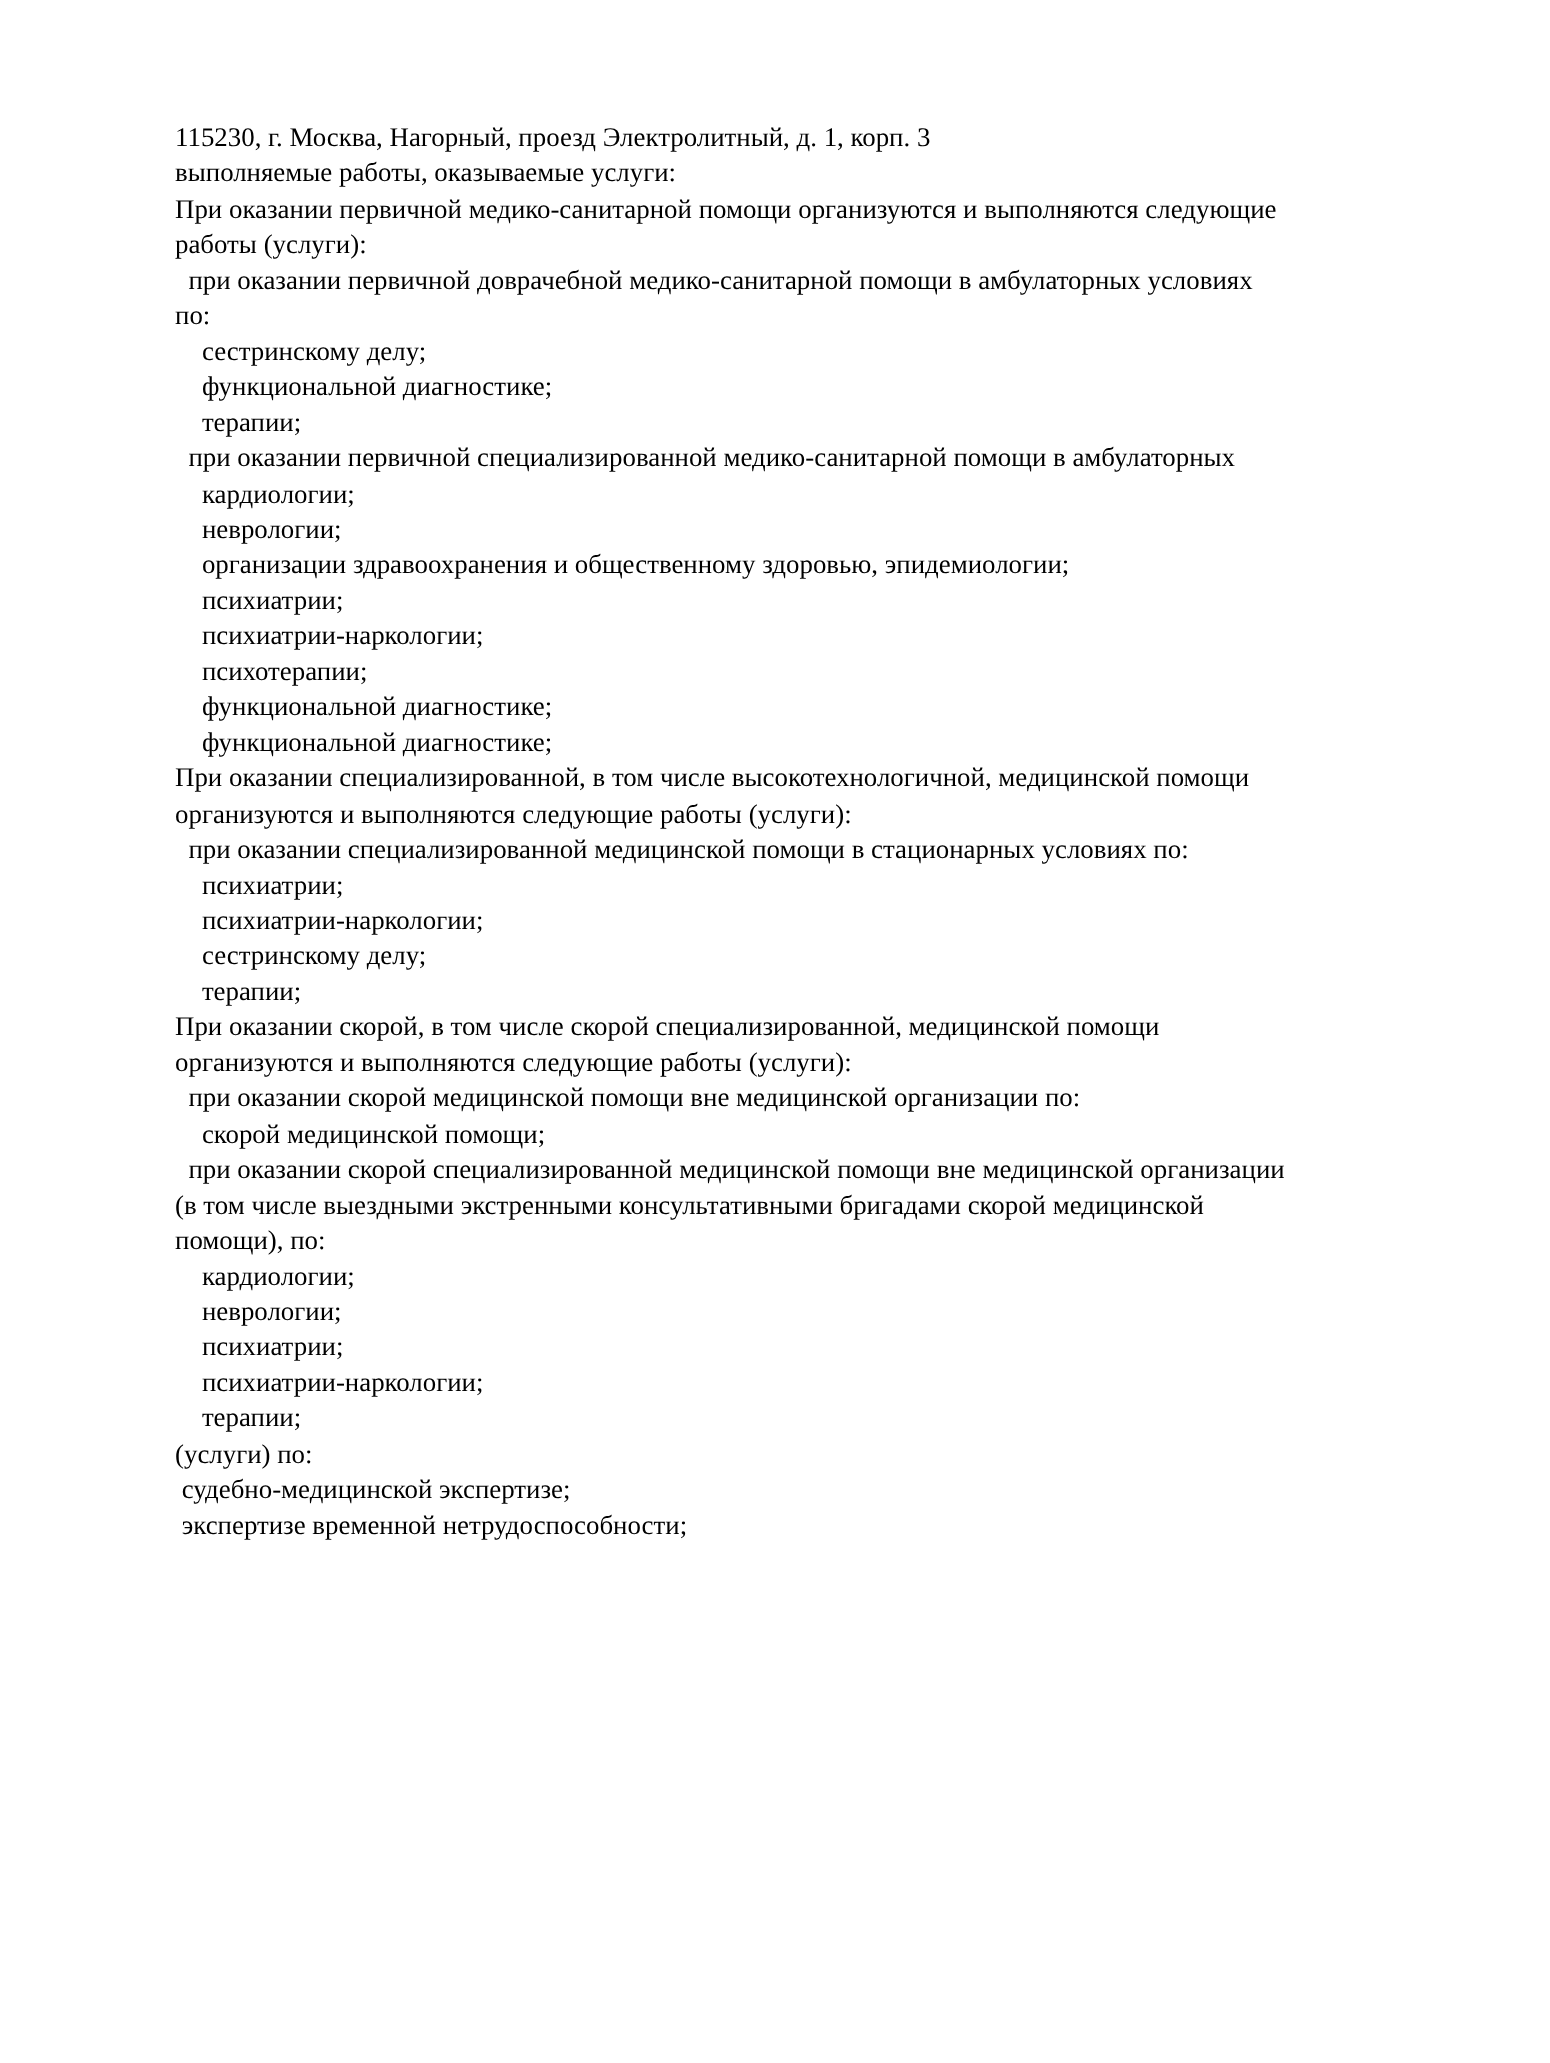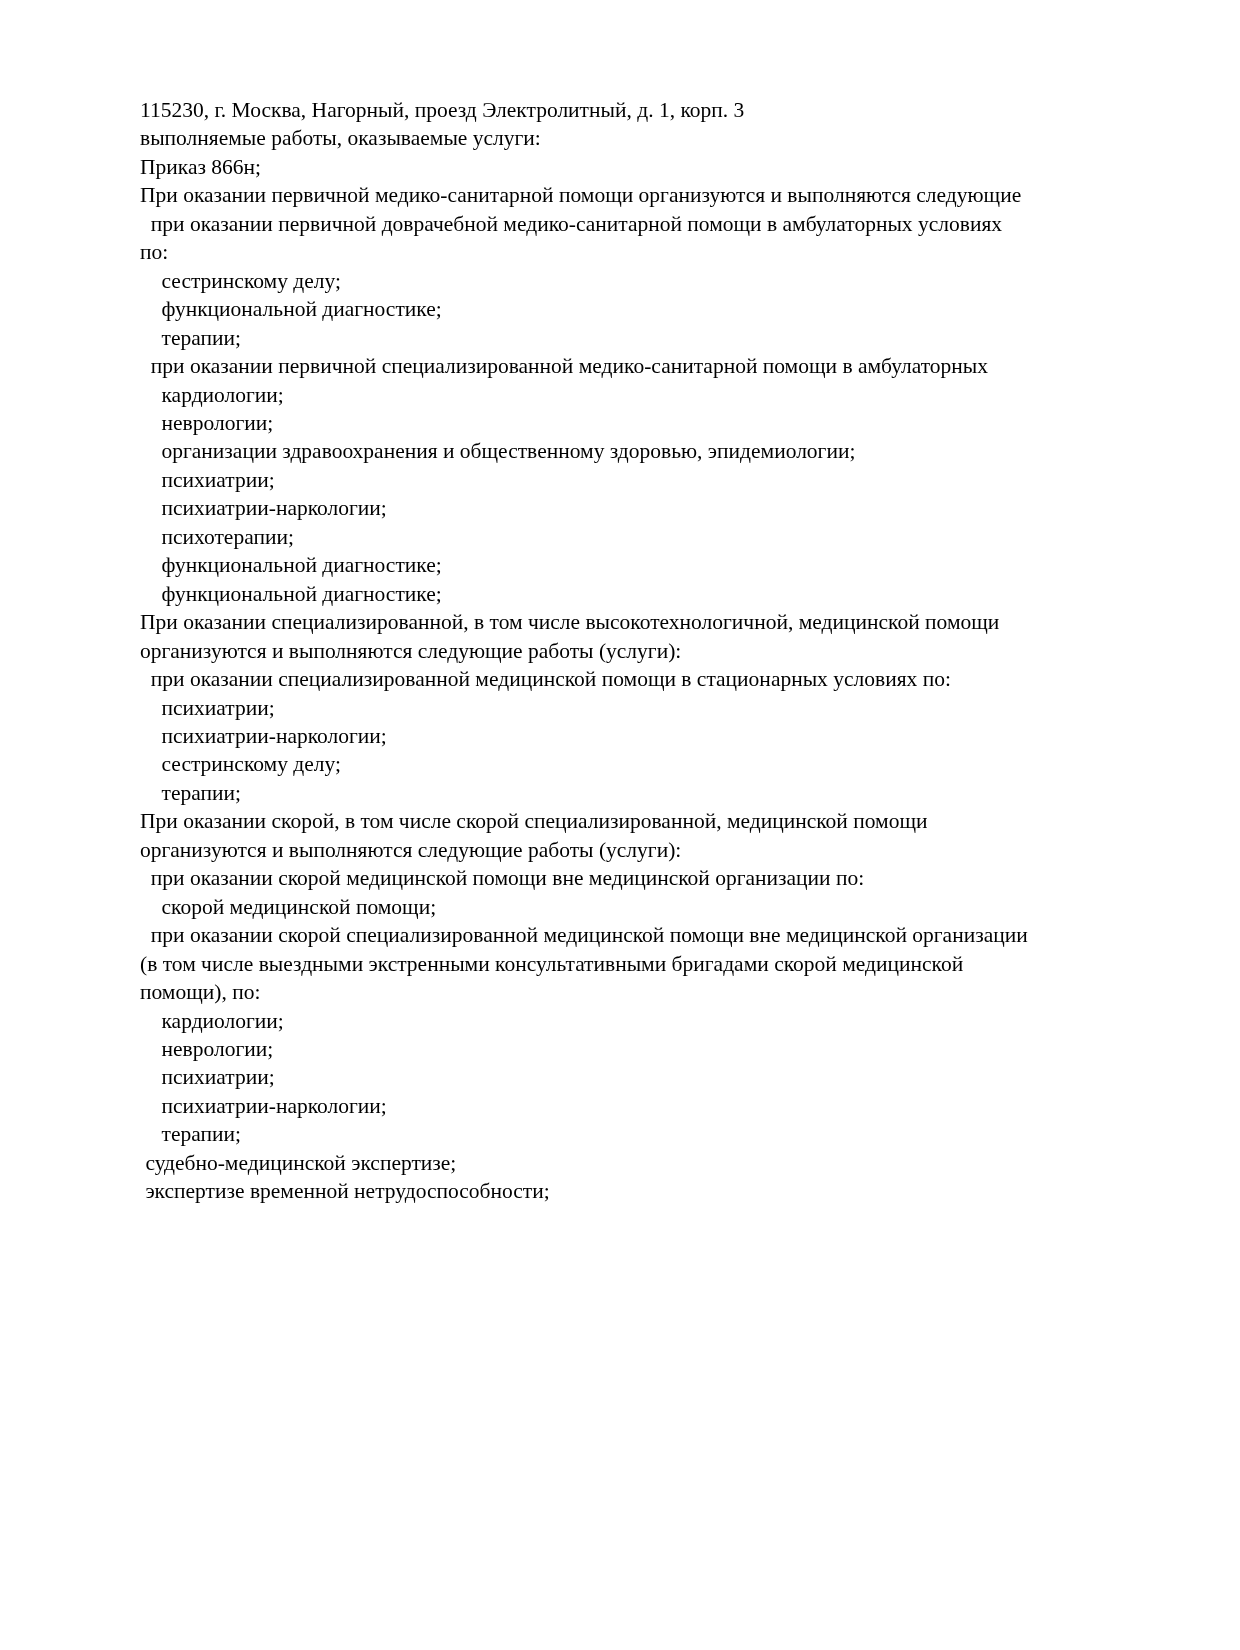--- a/index.html
+++ b/index.html
@@ -31,22 +31,22 @@
     white-space: pre;
   }
 </style>
 </head>
 <body>
 
 <div class="page">
   <div class="text-block" id="license-works-text">
       <div class="line">115230, г. Москва, Нагорный, проезд Электролитный, д. 1, корп. 3</div>
       <div class="line">выполняемые работы, оказываемые услуги:</div>
-      <div class="line">Приказ 866н;</div>
       <div class="line">При оказании первичной медико-санитарной помощи организуются и выполняются следующие</div>
+      <div class="line">работы (услуги):</div>
       <div class="line">  при оказании первичной доврачебной медико-санитарной помощи в амбулаторных условиях</div>
       <div class="line">по:</div>
       <div class="line">    сестринскому делу;</div>
       <div class="line">    функциональной диагностике;</div>
       <div class="line">    терапии;</div>
       <div class="line">  при оказании первичной специализированной медико-санитарной помощи в амбулаторных</div>
       <div class="line">    кардиологии;</div>
       <div class="line">    неврологии;</div>
       <div class="line">    организации здравоохранения и общественному здоровью, эпидемиологии;</div>
       <div class="line">    психиатрии;</div>
@@ -66,16 +66,17 @@
       <div class="line">  при оказании скорой медицинской помощи вне медицинской организации по:</div>
       <div class="line">    скорой медицинской помощи;</div>
       <div class="line">  при оказании скорой специализированной медицинской помощи вне медицинской организации</div>
       <div class="line">(в том числе выездными экстренными консультативными бригадами скорой медицинской</div>
       <div class="line">помощи), по:</div>
       <div class="line">    кардиологии;</div>
       <div class="line">    неврологии;</div>
       <div class="line">    психиатрии;</div>
       <div class="line">    психиатрии-наркологии;</div>
       <div class="line">    терапии;</div>
+      <div class="line">(услуги) по:</div>
       <div class="line"> судебно-медицинской экспертизе;</div>
       <div class="line"> экспертизе временной нетрудоспособности;</div>
     </div>
 </div>
 
 </body></html>

